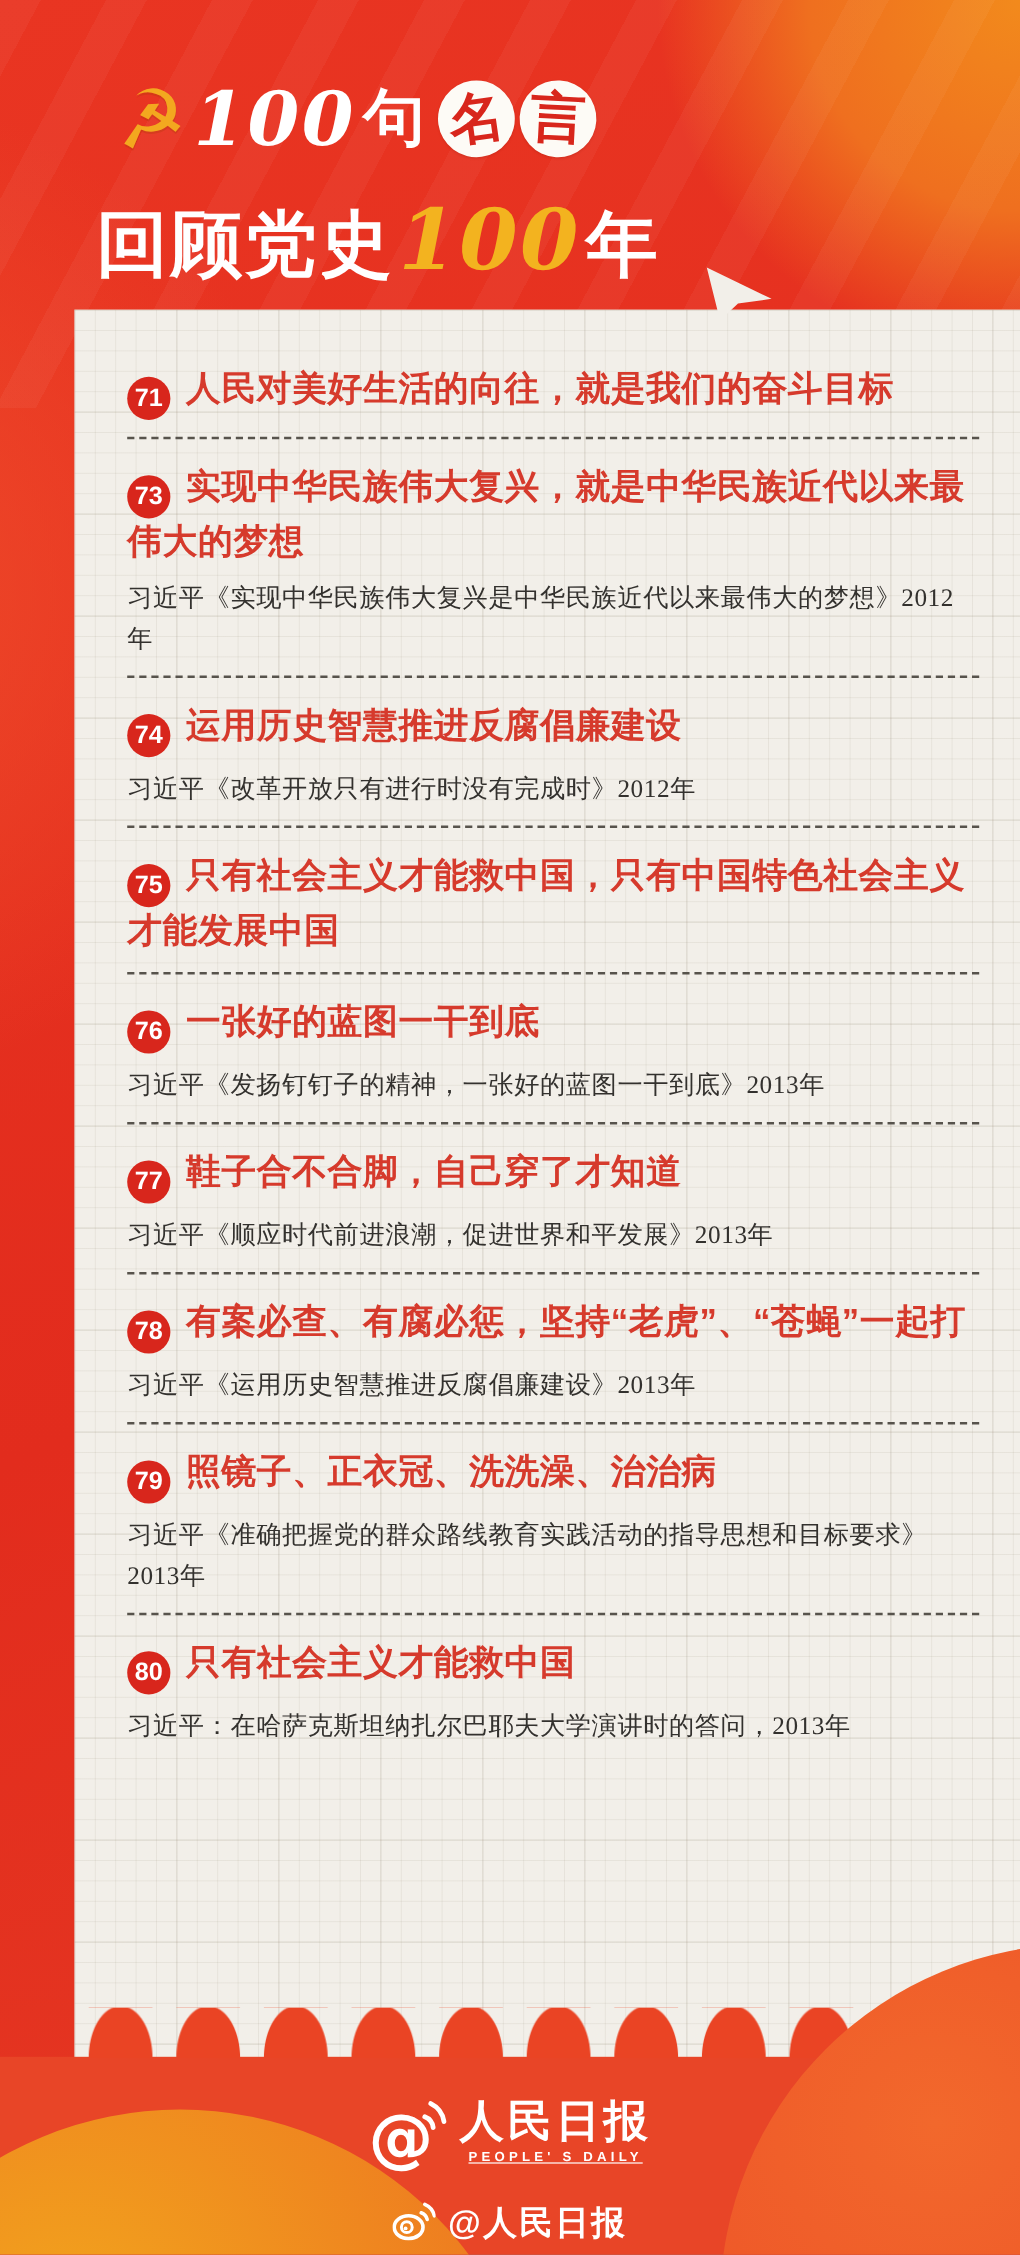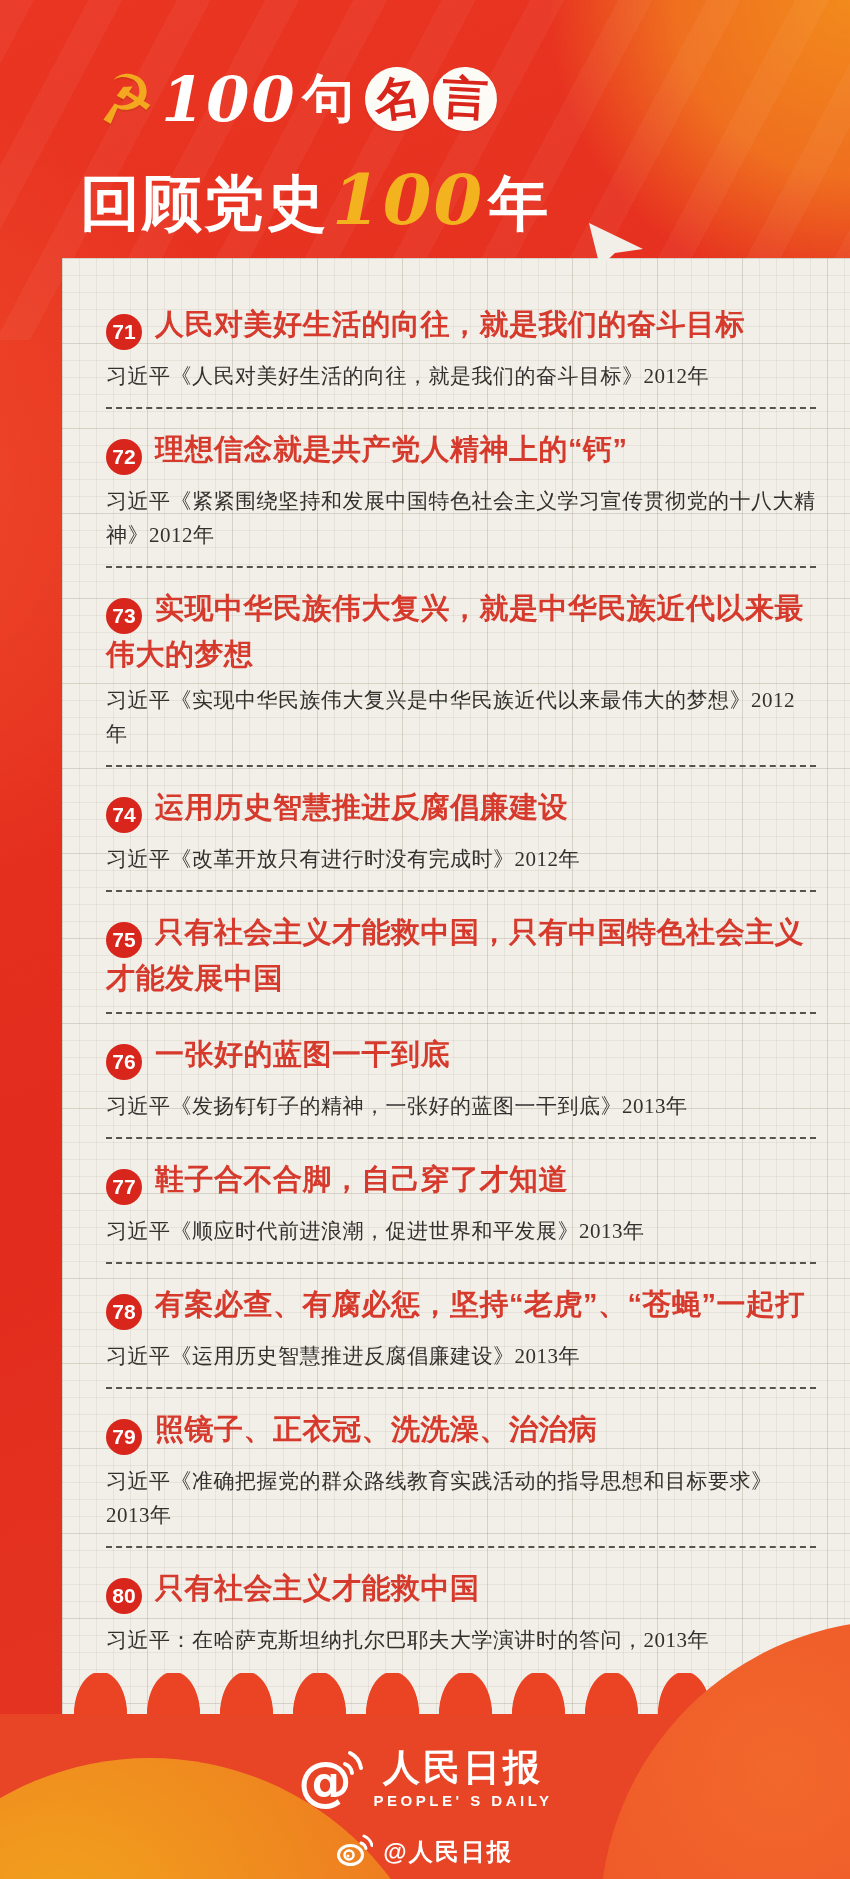--- a/index.html
+++ b/index.html
@@ -89,25 +89,25 @@
     background-image:radial-gradient(27px 44px at 50% 100%, #ea4424 0 97%, rgba(234,68,36,0) 100%);
     background-size:73px 42px; background-position:2px 0; background-repeat:repeat-x;
   }
   .footer-fill{ position:absolute; left:0; top:1714px; width:850px; height:165px; background:#e84527; z-index:2; }
 
   
   .footer-logo{ position:absolute; left:0; top:1748px; width:100%; display:flex; justify-content:center; z-index:4; }
   .fl-row{ display:flex; align-items:flex-start; }
   .fl-col{ margin-left:10px;text-align:center; }
   .fl-name{ color:#fff; font-size:37px; font-weight:800; letter-spacing:3px; line-height:40px; }
-  .fl-sub{ color:#fff; font-size:15px; font-weight:700; letter-spacing:3.5px; margin-top:4px;
-           font-family:"Liberation Sans","DejaVu Sans",sans-serif; }
+  .fl-sub{ color:#fff; font-size:11px; font-weight:700; letter-spacing:3.5px; margin-top:4px;
+           font-family:"Liberation Sans","DejaVu Sans",sans-serif;text-decoration:underline; }
   .weibo-line{ position:absolute; left:0; top:1834px; width:100%; display:flex; justify-content:center;
                align-items:center; z-index:4; }
-  .weibo-line .wb-text{ color:#fff; font-size:24px; font-weight:700; letter-spacing:2px; margin-left:10px; }
+  .weibo-line .wb-text{ color:#fff; font-size:28px; font-weight:700; letter-spacing:2px; margin-left:10px; }
 </style>
 </head>
 <body>
 
 <div class="poster">
 
   <div class="bg-circle orange-bl"></div>
   <div class="bg-circle red-br"></div>
 
   <div class="header">
@@ -128,29 +128,23 @@
   <div class="card-arrow">
     <svg width="62" height="46" viewBox="0 0 62 46">
       <path d="M4 1 L58 27 L30 31 L15 45 Z" fill="#f2efe9"></path>
     </svg>
   </div>
 
   <div class="card">
     <div class="quotes">
   <div class="quote-item">
     <p class="quote-title"><span class="q-badge">71</span><span>人民对美好生活的向往，就是我们的奋斗目标</span></p>
-    <p class="quote-source">习近平《人民对美好生活的向往，就是我们的奋斗目标》2012年</p>
-    <div class="separator"></div>
-  </div>
-
-  <div class="quote-item">
-    <p class="quote-title"><span class="q-badge">72</span><span>理想信念就是共产党人精神上的“钙”</span></p>
-    <p class="quote-source">习近平《紧紧围绕坚持和发展中国特色社会主义学习宣传贯彻党的十八大精神》2012年</p>
-    <div class="separator"></div>
-  </div>
+    <div class="separator"></div>
+  </div>
+
 
   <div class="quote-item">
     <p class="quote-title"><span class="q-badge">73</span><span>实现中华民族伟大复兴，就是中华民族近代以来最伟大的梦想</span></p>
     <p class="quote-source">习近平《实现中华民族伟大复兴是中华民族近代以来最伟大的梦想》2012年</p>
     <div class="separator"></div>
   </div>
 
   <div class="quote-item">
     <p class="quote-title"><span class="q-badge">74</span><span>运用历史智慧推进反腐倡廉建设</span></p>
     <p class="quote-source">习近平《改革开放只有进行时没有完成时》2012年</p>

